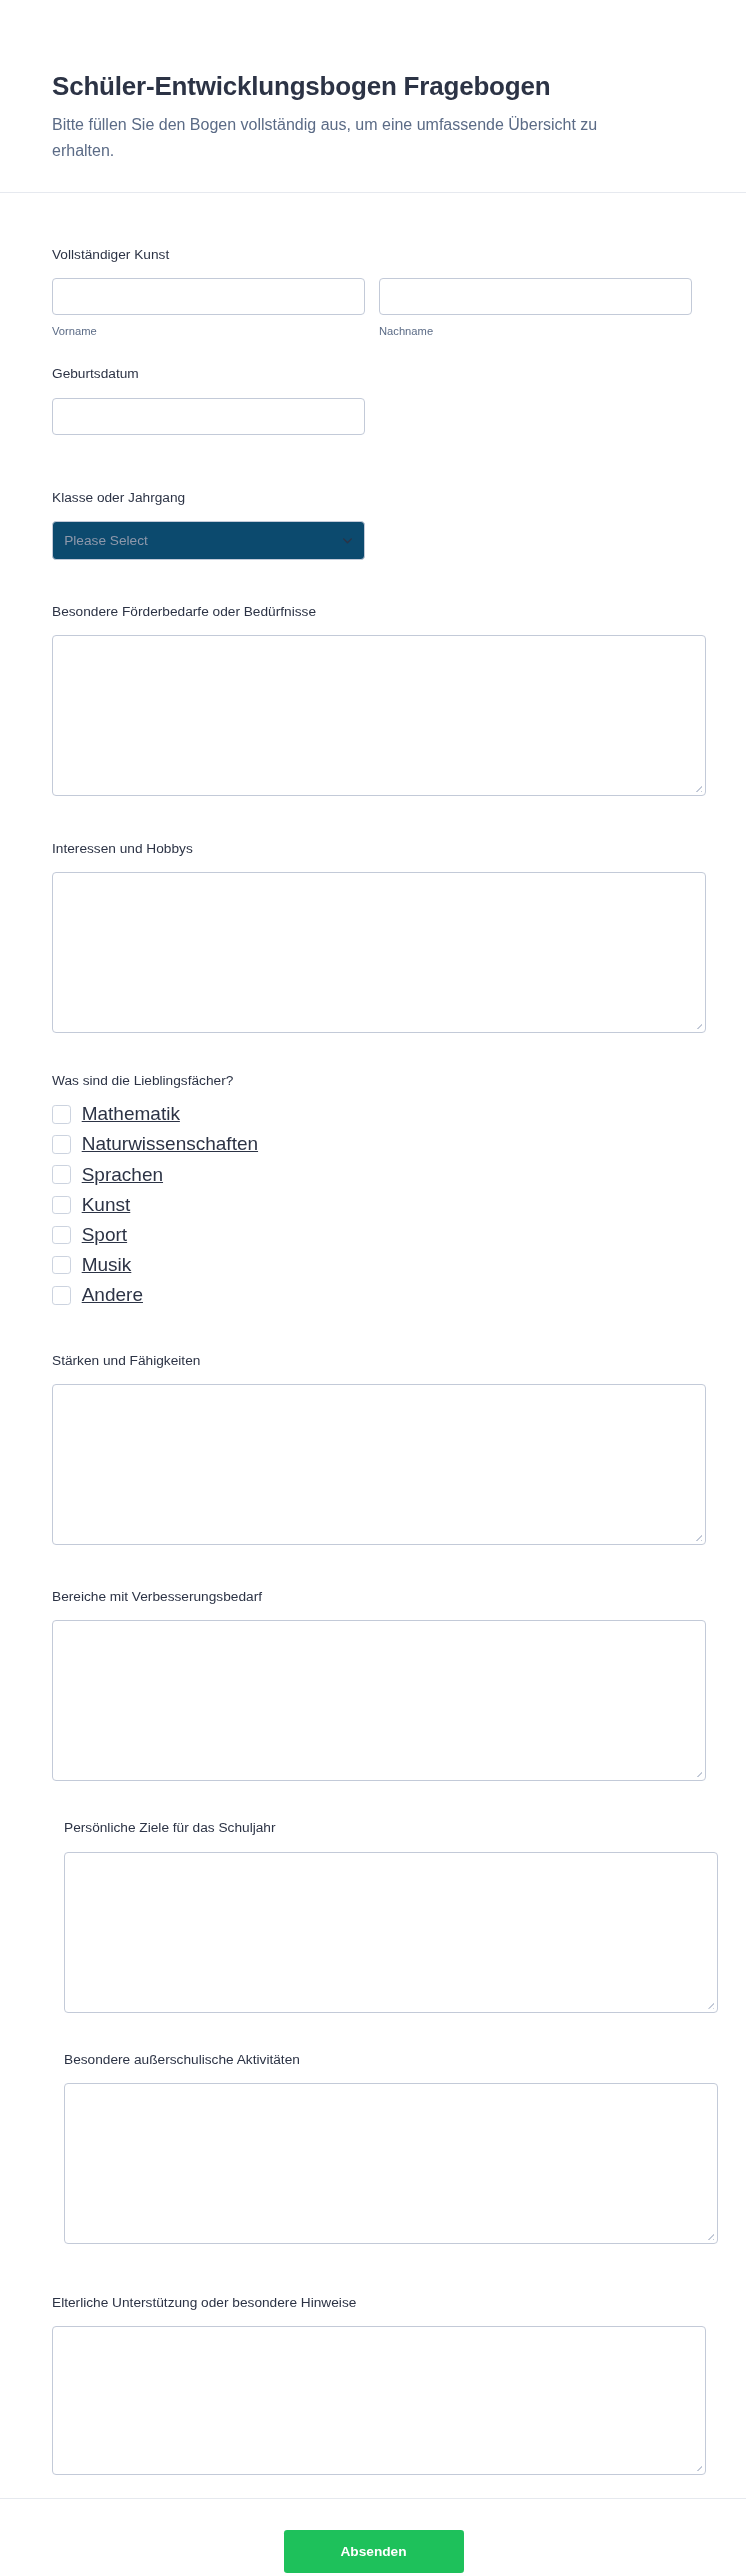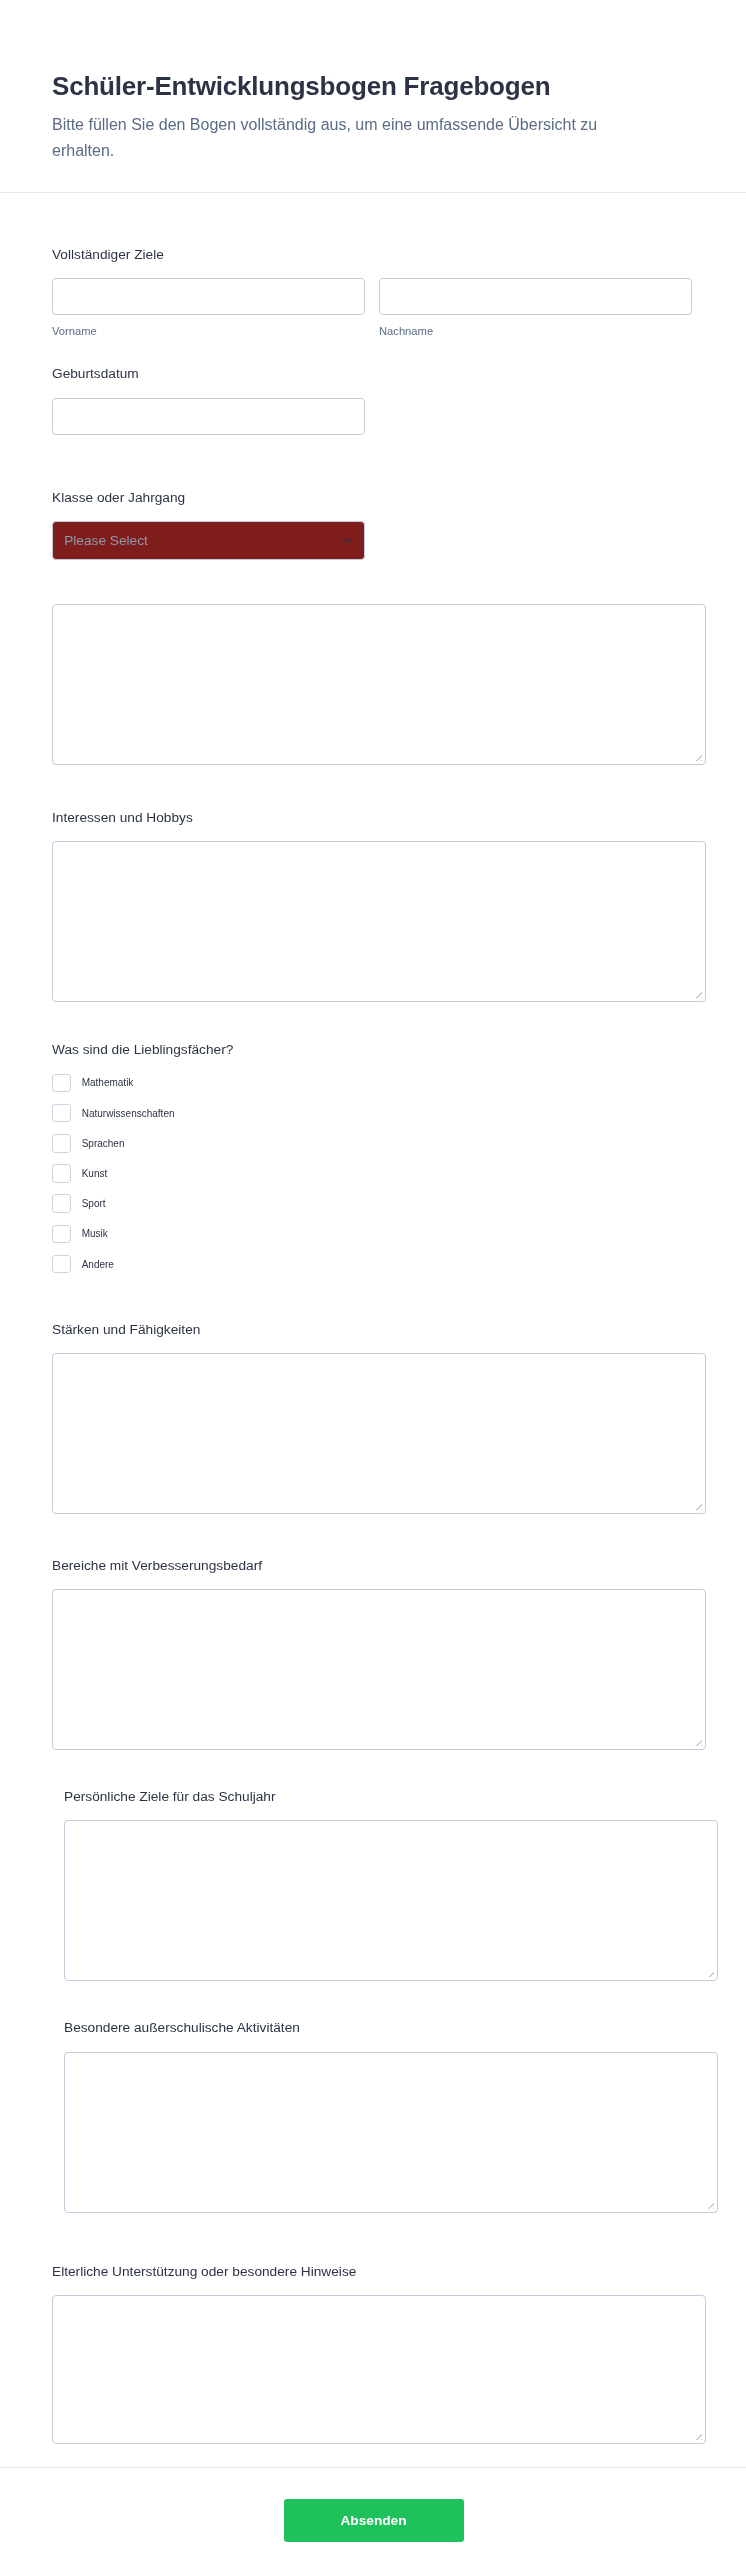--- a/index.html
+++ b/index.html
@@ -40,21 +40,21 @@
     padding:0 11.2px;font-size:13px;color:var(--label-text);outline:none;
     font-family:inherit;
   }
   .name-row{display:flex;gap:14px;}
   .name-col{width:313px;}
   .sublabel{margin-top:10.4px;font-size:11.2px;line-height:13px;color:var(--subtitle-text);font-weight:400;}
 
   .select-wrap{position:relative;width:313px;}
   .grade-select{
     appearance:none;-webkit-appearance:none;display:block;width:313px;height:39px;
-    background:#7f1d1d;border:0.8px solid var(--input-border);border-radius:4px;
+    background:#0c4a6e;border:0.8px solid var(--input-border);border-radius:4px;
     padding:0 32px 0 11.2px;font-size:13.7px;color:var(--placeholder);outline:none;
     font-family:inherit;
   }
   .chevron{position:absolute;right:11.2px;top:50%;margin-top:-6.4px;pointer-events:none;display:block;}
 
   .ta-wrap{position:relative;width:654px;}
   .q-textarea{
     display:block;width:654px;height:161px;background:#fff;resize:none;
     border:0.8px solid var(--input-border);border-radius:4px;
     padding:9.6px 11.2px;font-size:13px;color:var(--label-text);outline:none;
@@ -67,21 +67,21 @@
     clip-path:polygon(100% 0,100% 100%,0 100%);
   }
 
   .checkbox-list{margin-top:10.4px;}
   .checkbox-row{display:flex;align-items:center;margin-bottom:11.2px;height:19px;}
   .checkbox-row:last-child{margin-bottom:0;}
   .checkbox-box{
     appearance:none;-webkit-appearance:none;width:18.5px;height:18.5px;margin:0;
     border:0.8px solid #CCD3DF;border-radius:3.2px;background:#fff;flex:0 0 auto;cursor:pointer;
   }
-  .checkbox-text{margin-left:11.2px;font-size:10px;color:var(--label-text);font-weight:400;cursor:pointer;}
+  .checkbox-text{margin-left:11.2px;font-size:19px;color:var(--label-text);font-weight:400;cursor:pointer;text-decoration:underline;}
 
   
   .form-footer{margin-top:22.5px;border-top:0.8px solid var(--divider);padding-bottom:39px;}
   .submit-button{
     display:block;margin:31px auto 8px auto;width:180px;height:43px;
     background:var(--submit-green);color:#fff;border:none;border-radius:3.2px;
     font-size:13.7px;font-weight:700;font-family:inherit;cursor:pointer;
   }
 </style>
 </head>
@@ -90,21 +90,21 @@
 <div class="page">
 
   <header class="form-header">
     <h1 class="form-title">Schüler-Entwicklungsbogen Fragebogen</h1>
     <div class="form-subtitle">Bitte füllen Sie den Bogen vollständig aus, um eine umfassende Übersicht zu erhalten.</div>
   </header>
 
   <main class="form-body">
 
     <section class="question q-mt-67">
-      <label class="q-label">Vollständiger Ziele</label>
+      <label class="q-label">Vollständiger Kunst</label>
       <div class="name-row">
         <div class="name-col">
           <input type="text" class="text-input" value="" style="">
           <div class="sublabel">Vorname</div>
         </div>
         <div class="name-col">
           <input type="text" class="text-input" value="" style="">
           <div class="sublabel">Nachname</div>
         </div>
       </div>
@@ -121,20 +121,21 @@
         <select class="grade-select">
           <option>Please Select</option>
         </select>
         <svg class="chevron" width="13" height="13" viewBox="0 0 24 24" fill="none" stroke="#2C3345" stroke-width="2.6" stroke-linecap="round" stroke-linejoin="round">
           <polyline points="5 9 12 16 19 9"></polyline>
         </svg>
       </div>
     </section>
 
     <section class="question q-mt-55">
+      <label class="q-label">Besondere Förderbedarfe oder Bedürfnisse</label>
       <div class="ta-wrap">
         <textarea class="q-textarea" style=""></textarea>
         <div class="resize-grip"></div>
       </div>
     </section>
 
     <section class="question">
       <label class="q-label">Interessen und Hobbys</label>
       <div class="ta-wrap">
         <textarea class="q-textarea" style=""></textarea>

